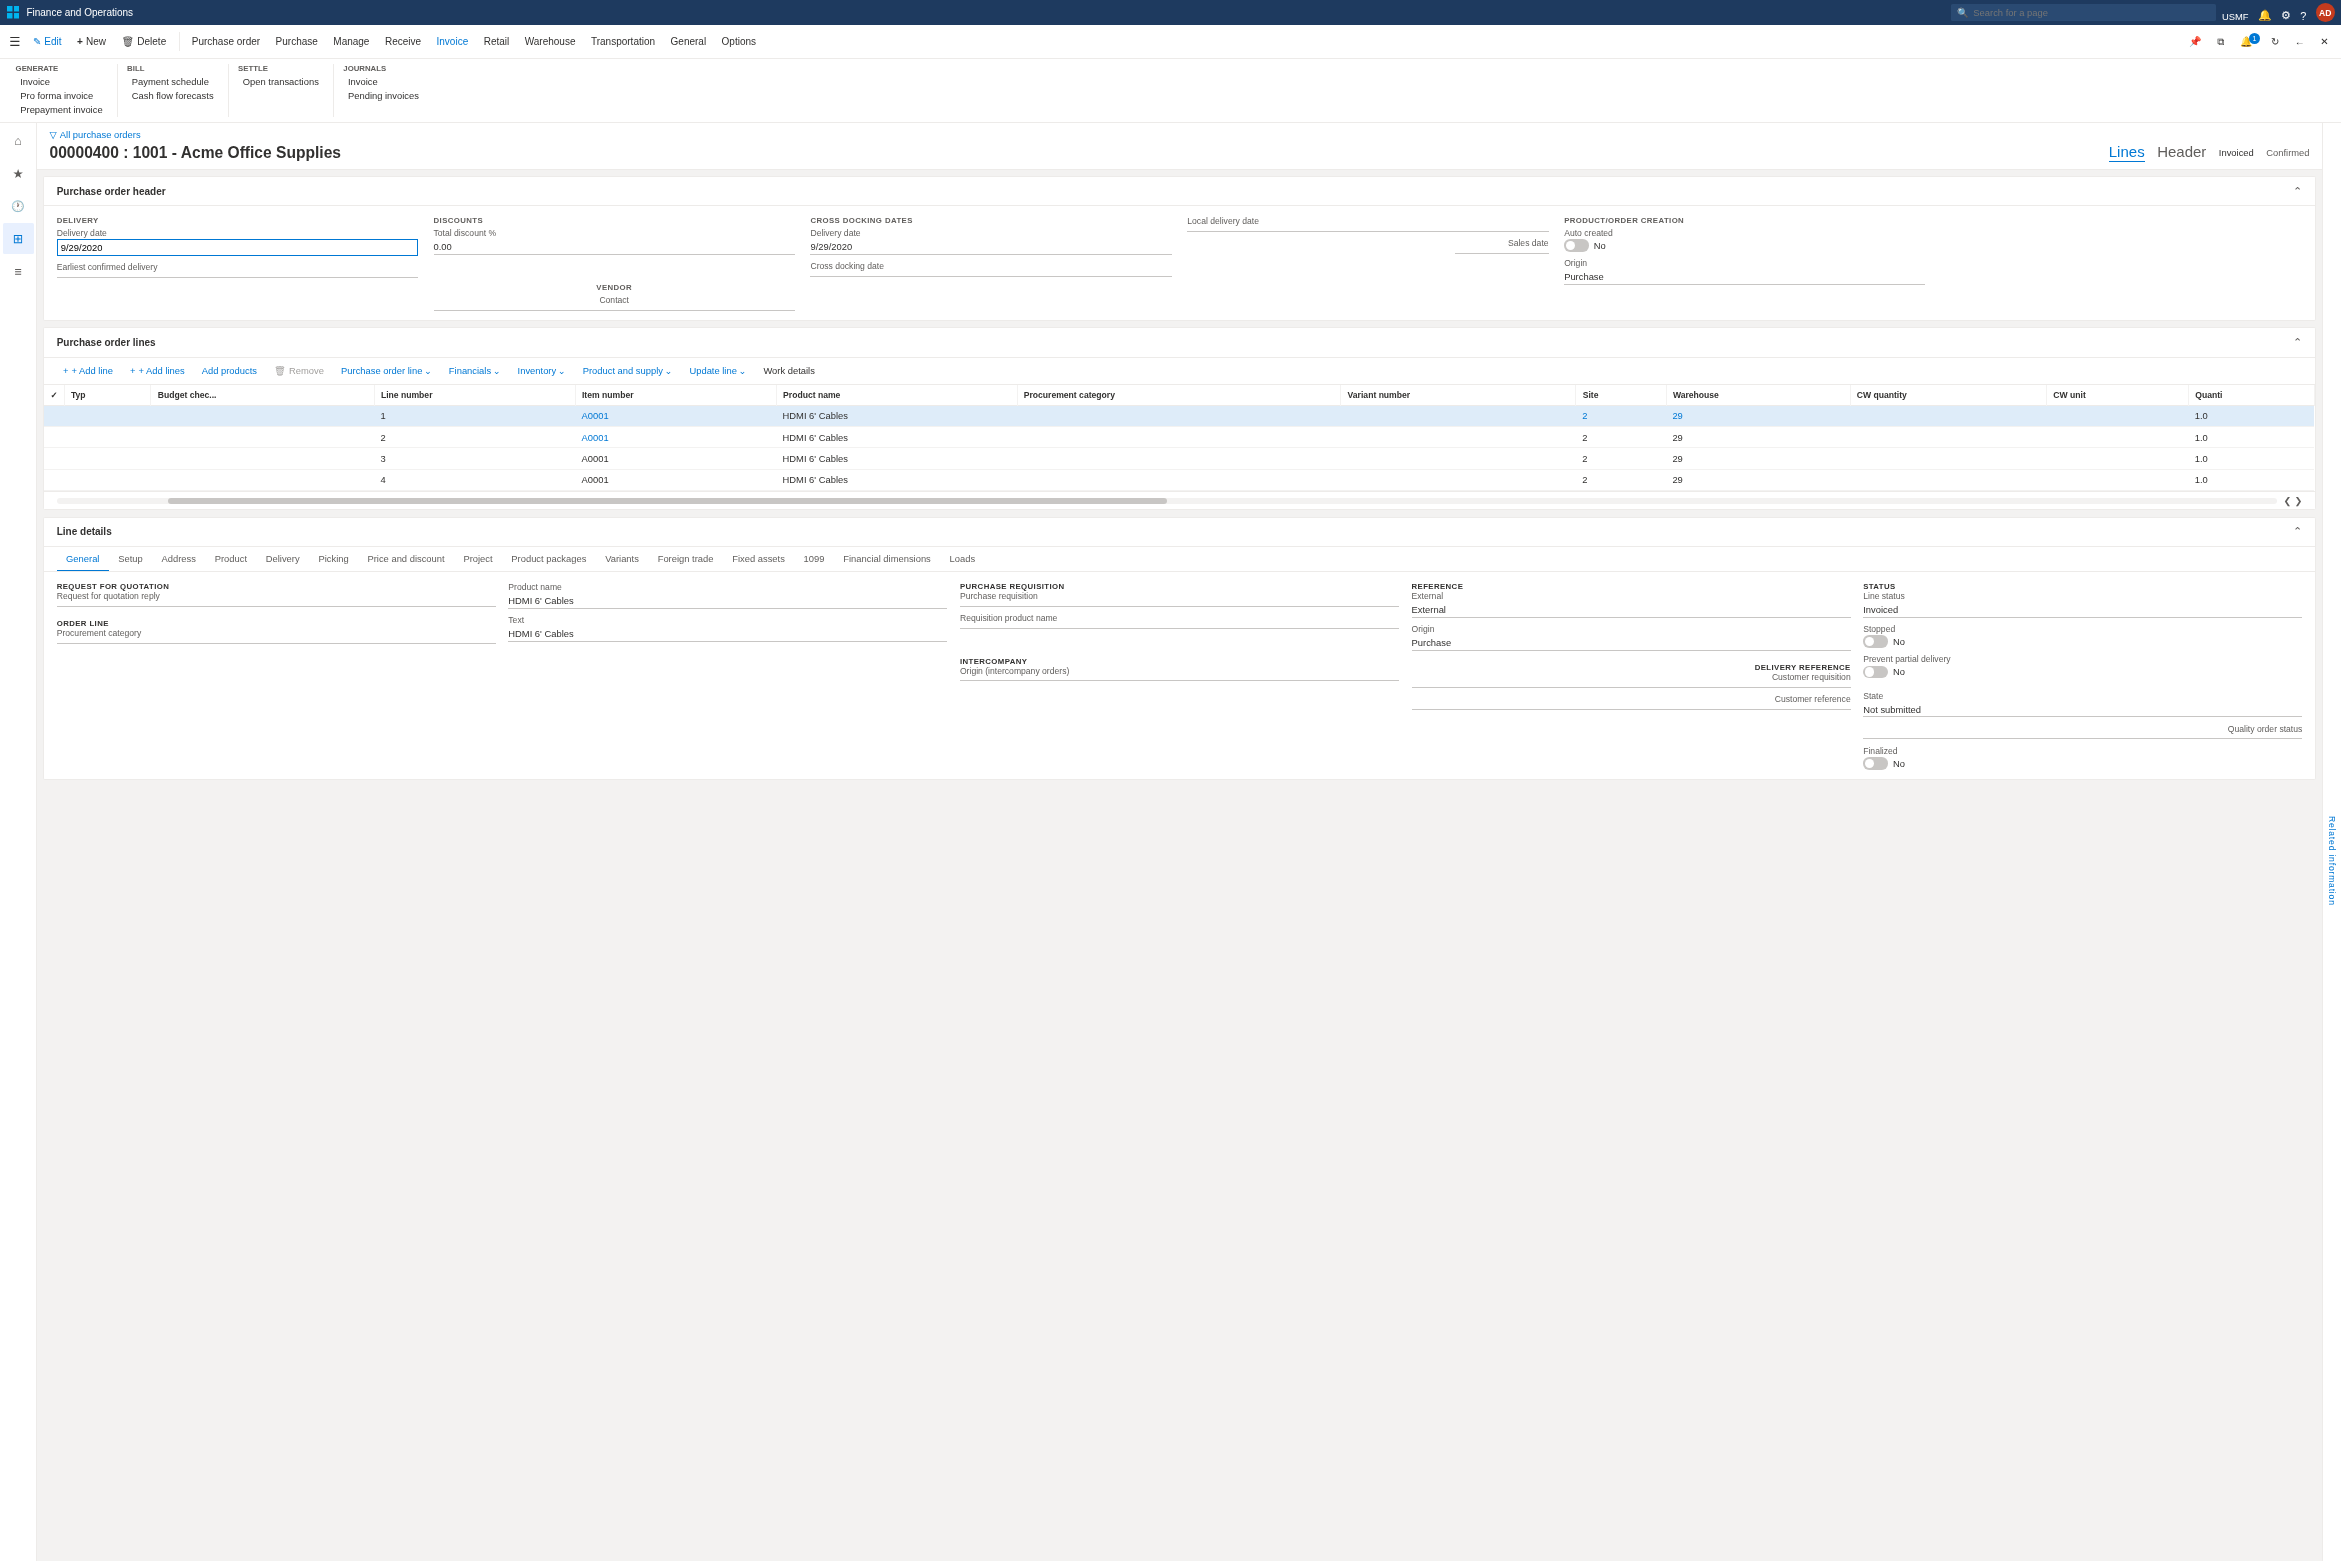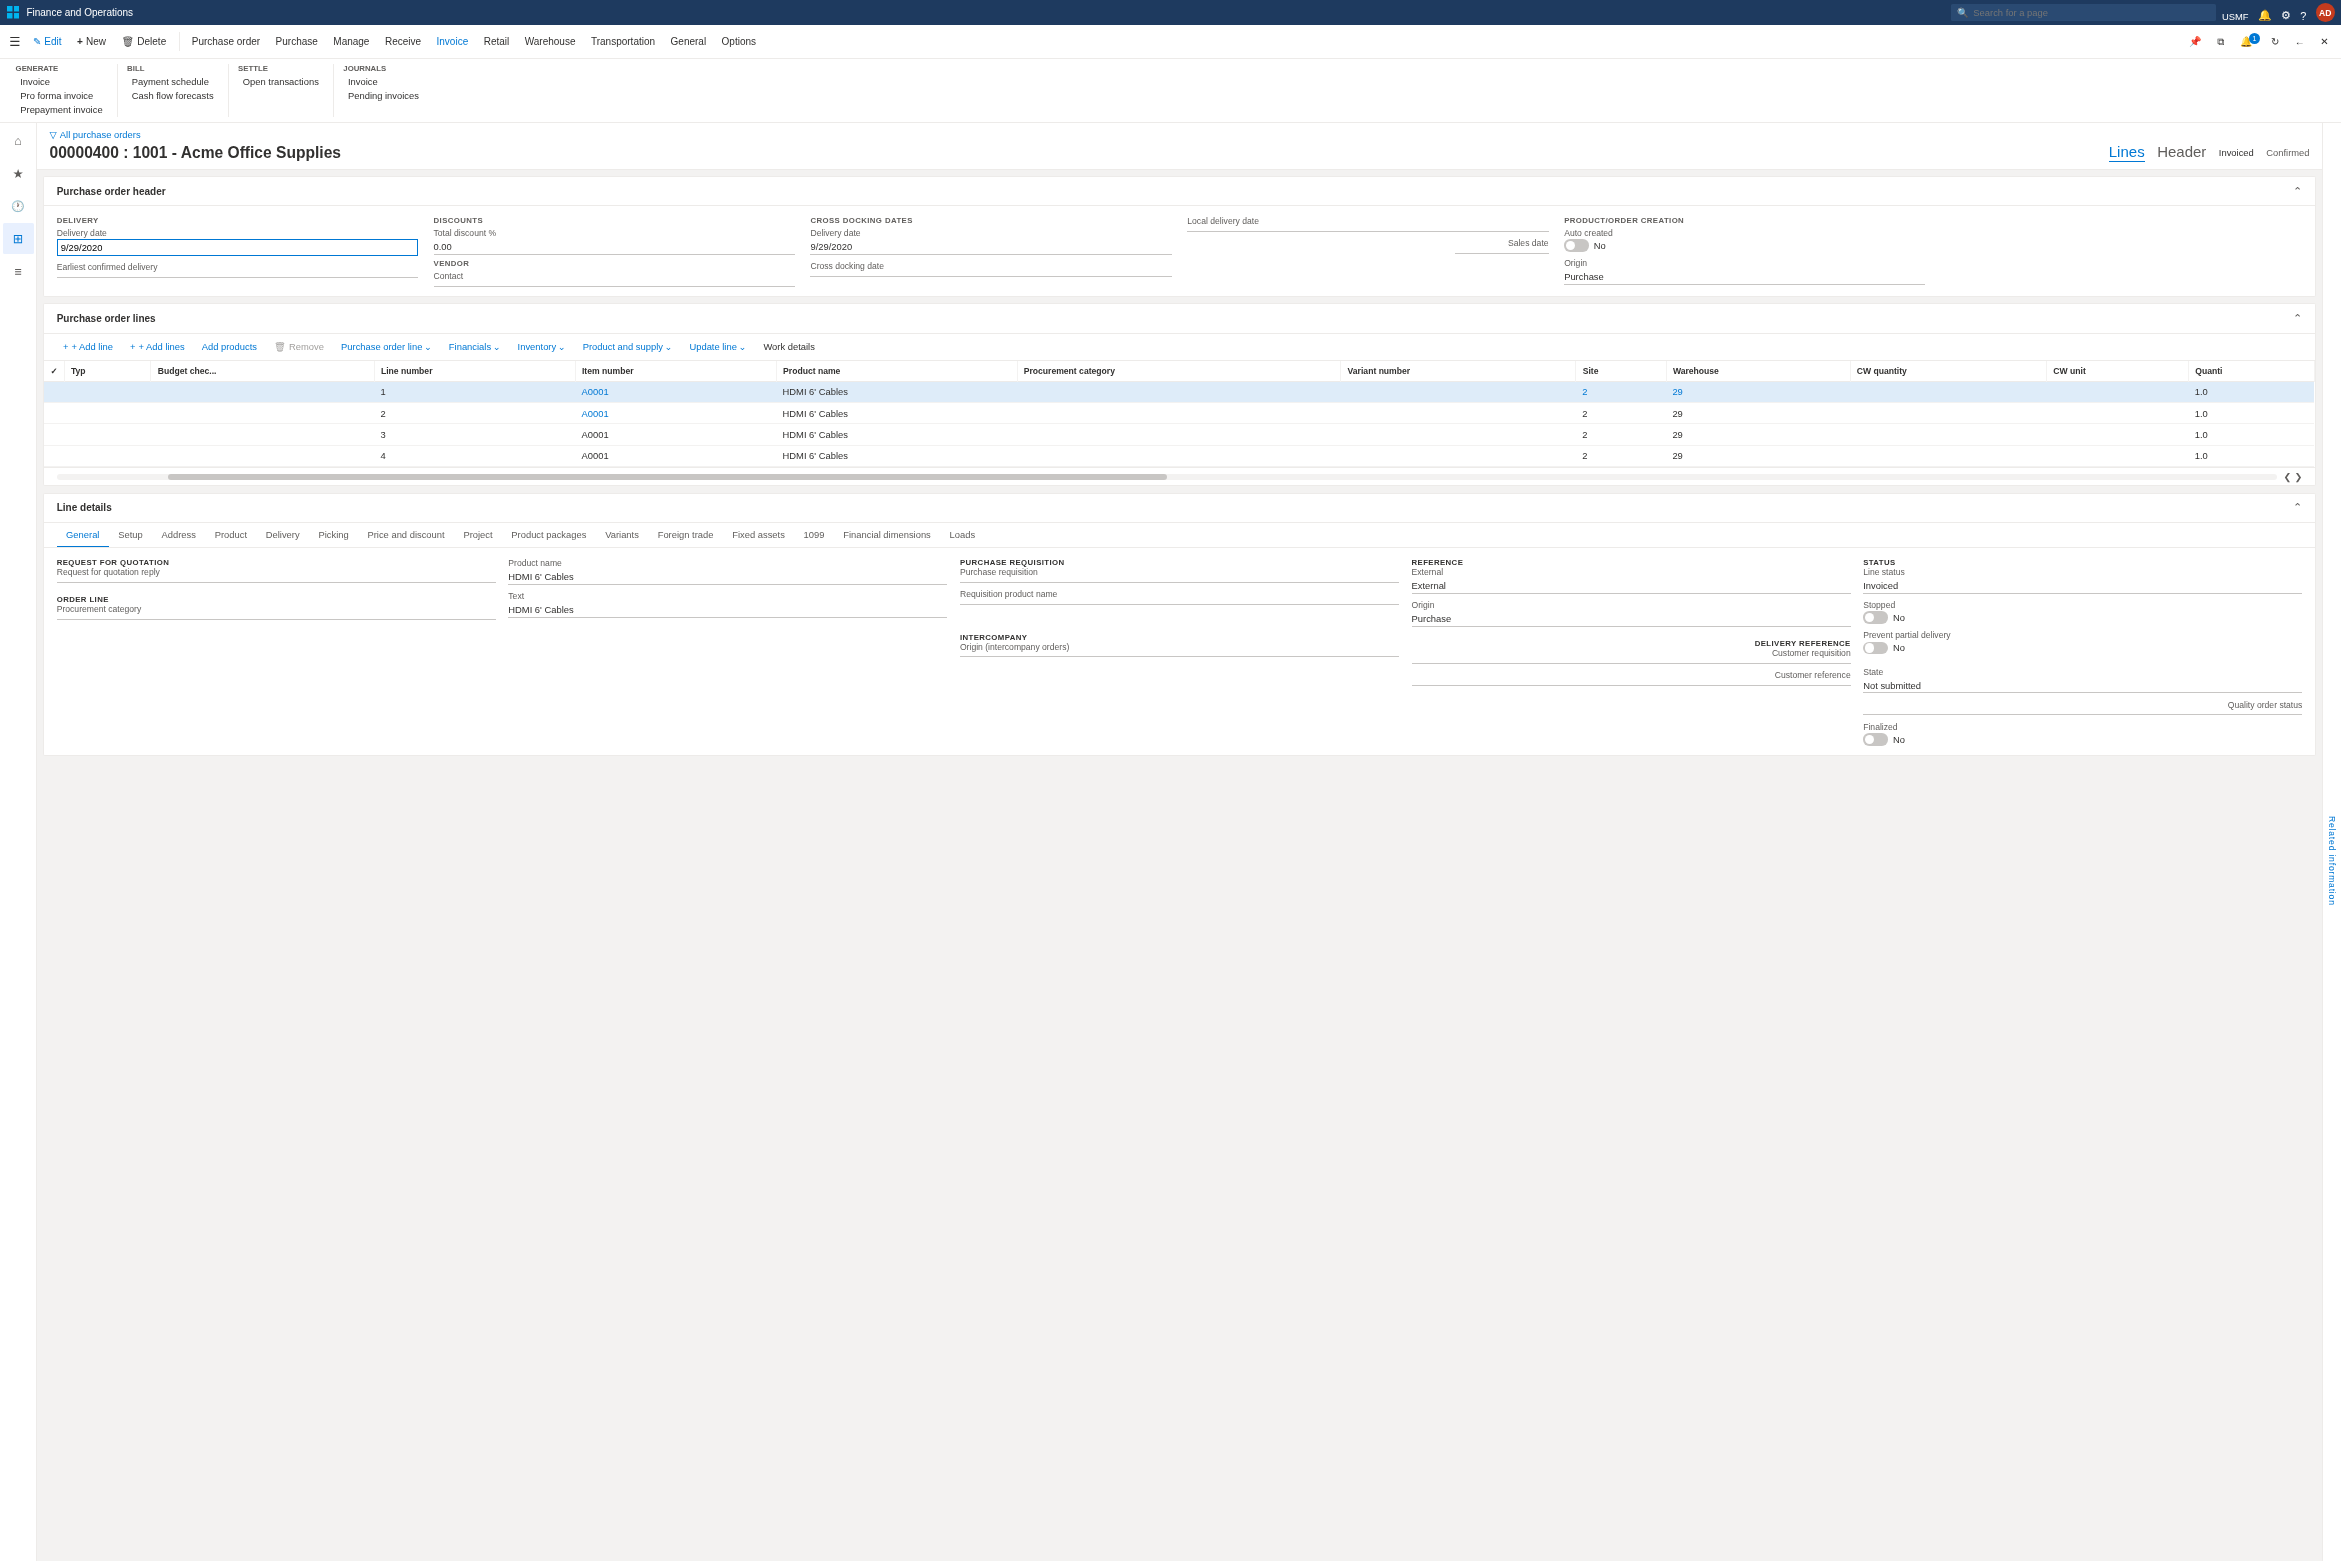--- a/index.html
+++ b/index.html
@@ -272,21 +272,21 @@
               <div class="detail-field-value"></div>
             </div>
           </div>
 
           <div>
             <div class="form-label">DISCOUNTS</div>
             <div class="detail-field">
               <div class="detail-field-label">Total discount %</div>
               <div class="detail-field-value">0.00</div>
             </div>
-            <div style="margin-top:4px;">
+            <div style="margin-top:28px;text-align:center;">
               <div class="form-label">VENDOR</div>
               <div class="detail-field">
                 <div class="detail-field-label">Contact</div>
                 <div class="detail-field-value"></div>
               </div>
             </div>
           </div>
 
 
           <div>

